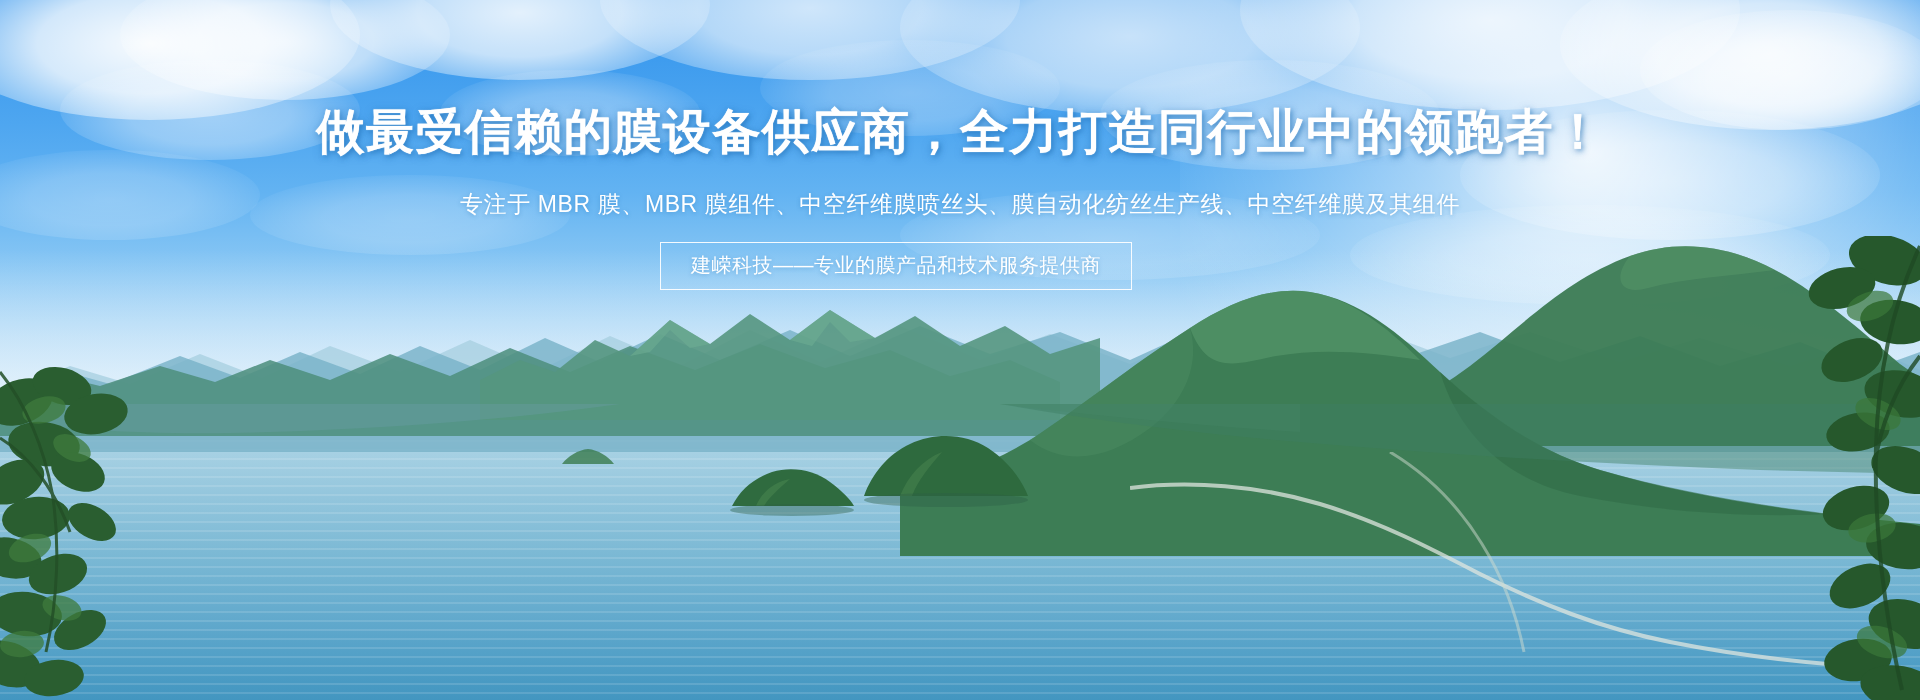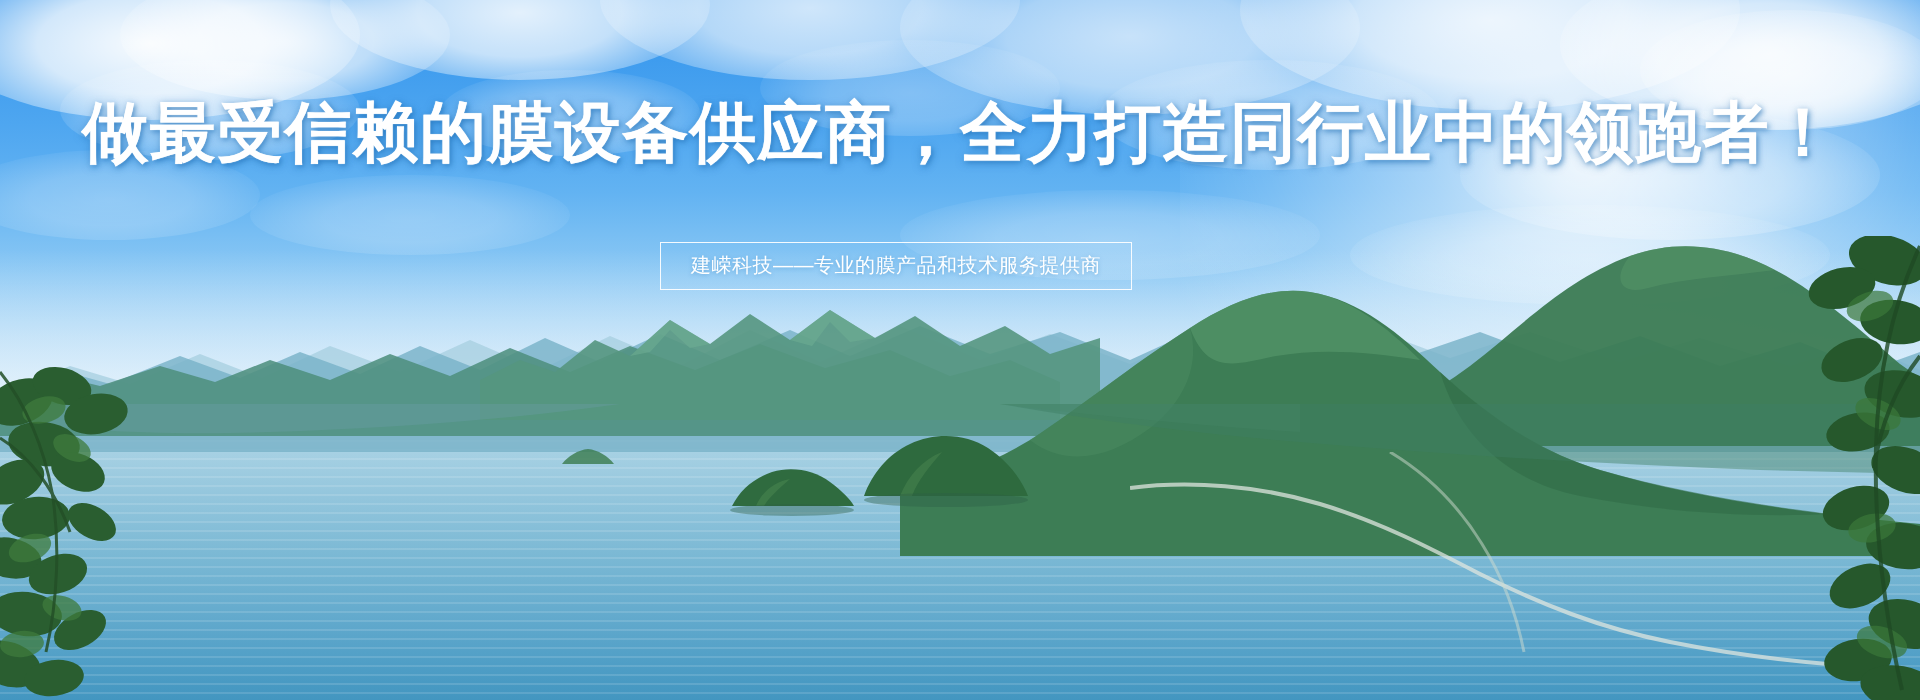--- a/index.html
+++ b/index.html
@@ -106,21 +106,21 @@
     position: absolute;
     left: 0; top: 0;
     width: 1920px; height: 700px;
     z-index: 60;
   }
   .headline {
     position: absolute;
     left: 0; top: 104px;
     width: 1920px;
     text-align: center;
-    font-size: 66px;
+    font-size: 48px;
     line-height: 56px;
     font-weight: bold;
     color: #ffffff;
     letter-spacing: 1.5px;
     white-space: nowrap;
     text-shadow:
       0 0 1px rgba(255,255,255,0.95),
       2px 2px 5px rgba(30,110,180,0.55),
       0 2px 10px rgba(25,100,170,0.35);
   }
@@ -358,18 +358,19 @@
       </g>
       <g stroke="#1f4a24" stroke-width="4" fill="none" opacity="0.8">
         <path d="M300,10 C272,70 258,140 256,210 C254,290 264,374 282,454"></path>
         <path d="M300,120 C276,150 260,190 254,232"></path>
       </g>
     </svg>
   </div>
 
   <div class="content">
     <div class="headline">做最受信赖的膜设备供应商，全力打造同行业中的领跑者！</div>
+    <div class="subtitle">专注于 MBR 膜、MBR 膜组件、中空纤维膜喷丝头、膜自动化纺丝生产线、中空纤维膜及其组件</div>
     <div class="tagline-wrap">
       <div class="tagline-box">建嵘科技——专业的膜产品和技术服务提供商</div>
     </div>
   </div>
 
 </div>
 
 </body></html>

